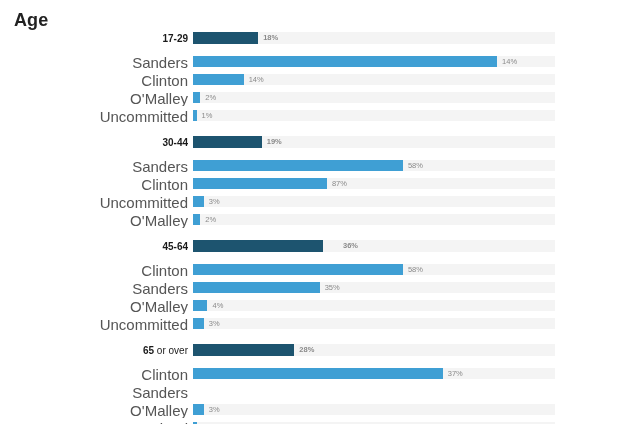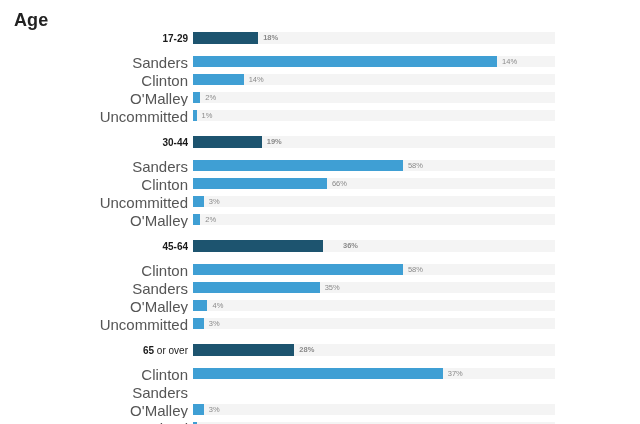--- a/index.html
+++ b/index.html
@@ -160,21 +160,21 @@
         <div class="row-label">Sanders</div>
         <div class="track">
           <div class="bar" style="width: 209.96px;"></div>
           <div class="bar-value" style="left: 214.96px;">58%</div>
         </div>
       </div>
       <div class="row">
         <div class="row-label">Clinton</div>
         <div class="track">
           <div class="bar" style="width: 133.94px;"></div>
-          <div class="bar-value" style="left: 138.94px;">66%</div>
+          <div class="bar-value" style="left: 138.94px;">87%</div>
         </div>
       </div>
       <div class="row">
         <div class="row-label">Uncommitted</div>
         <div class="track">
           <div class="bar" style="width: 10.86px;"></div>
           <div class="bar-value" style="left: 15.86px;">3%</div>
         </div>
       </div>
       <div class="row">

